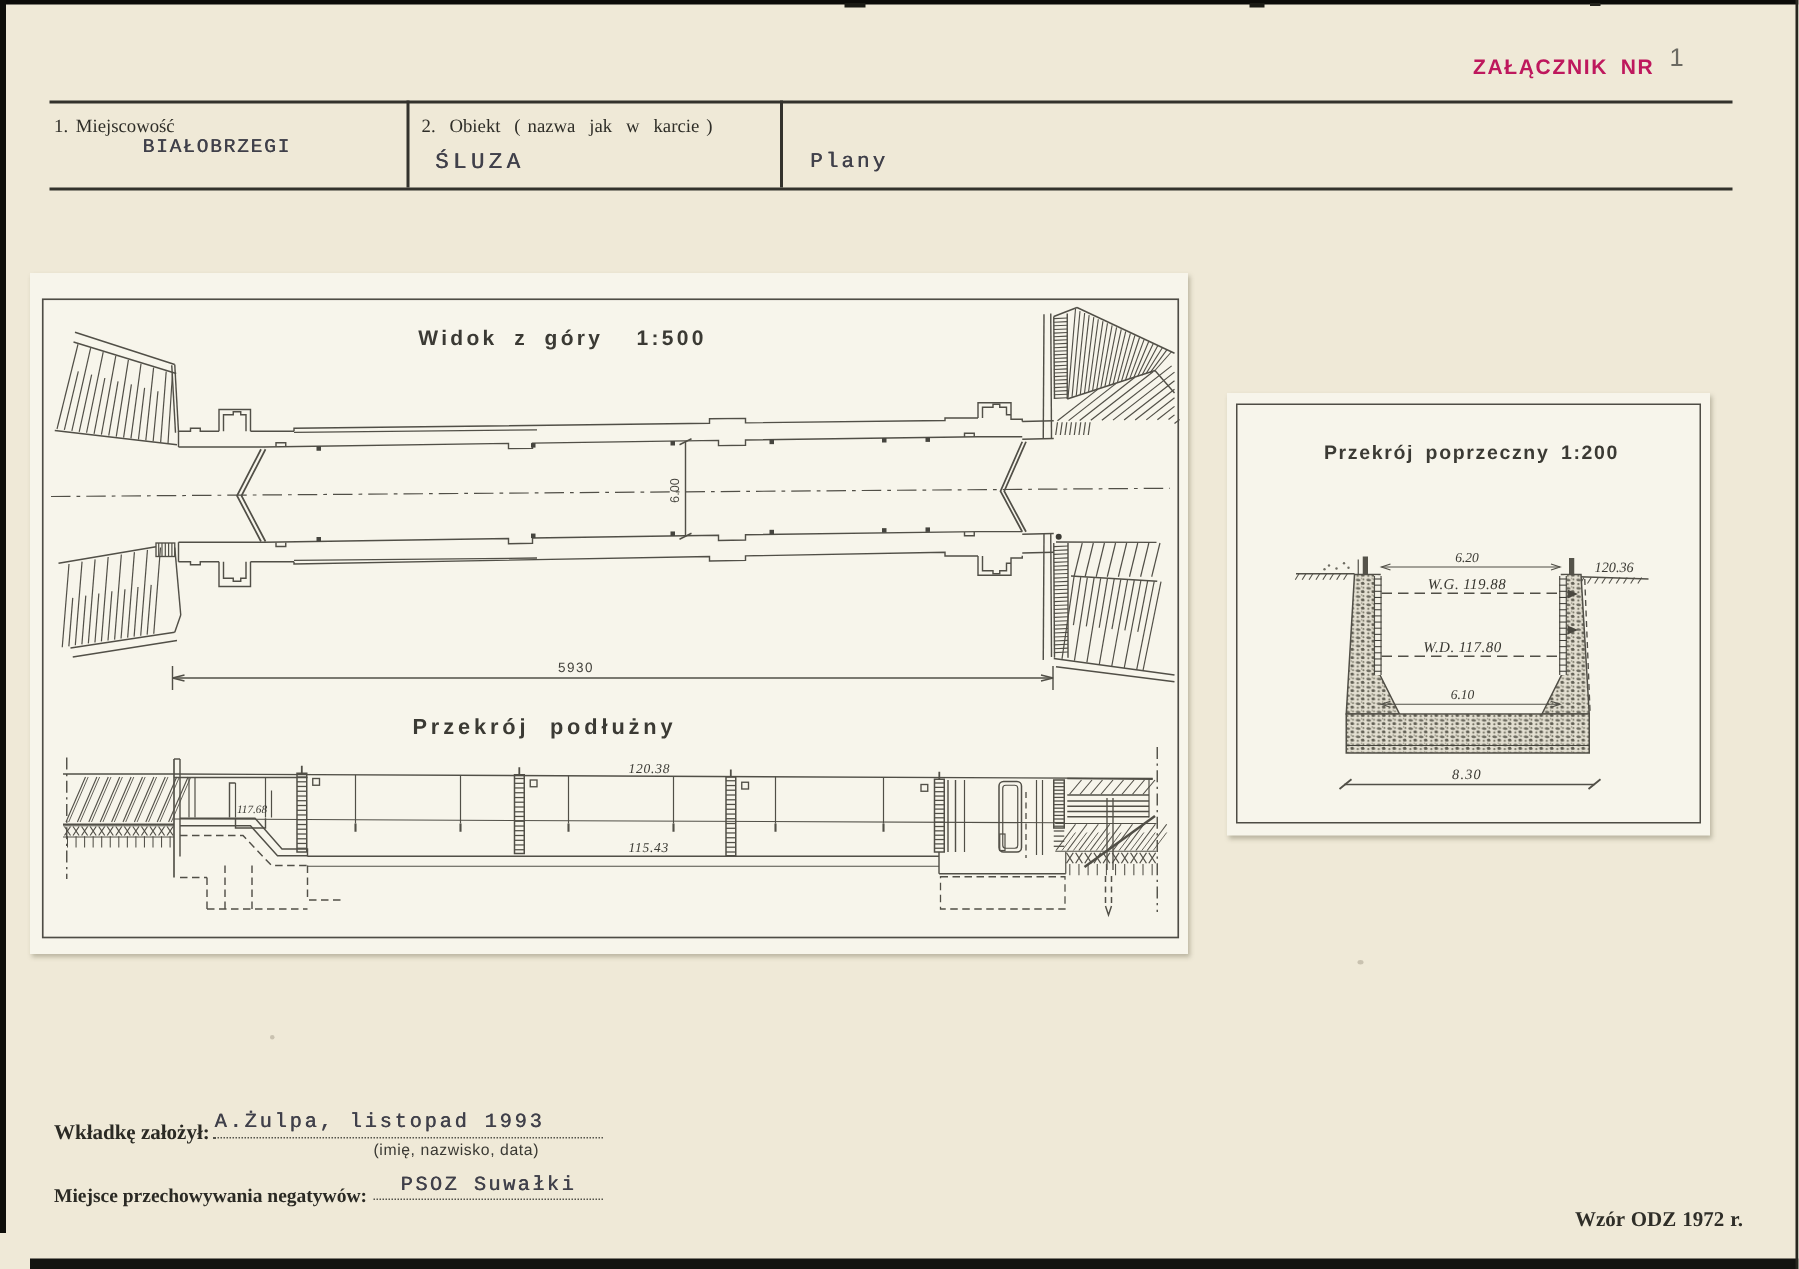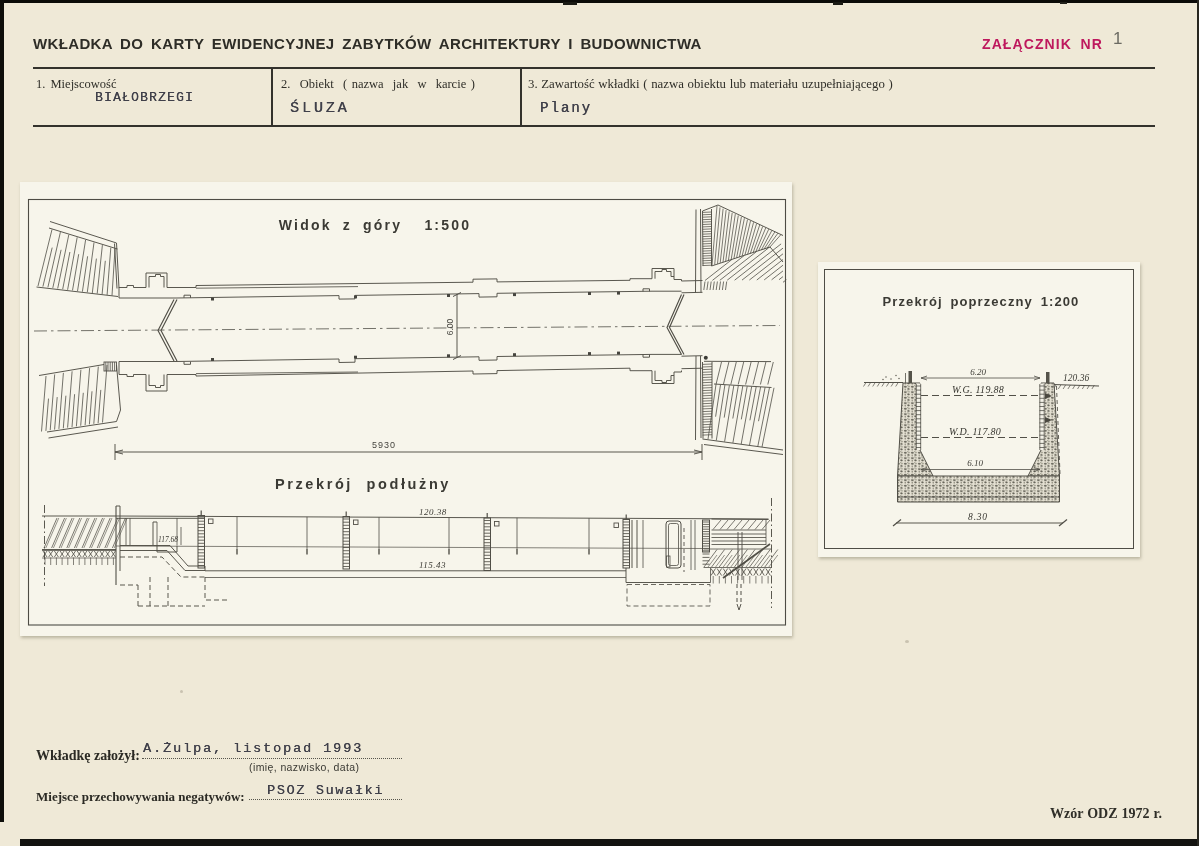--- a/index.html
+++ b/index.html
@@ -27,21 +27,20 @@
   <div class="abs" style="left:1060px;top:2px;width:7px;height:2px;background:#22221c;"></div>
 
   <div class="abs" style="left:497px;top:527px;width:3px;height:3px;border-radius:50%;background:#b9b2a0;"></div>
 
   <div class="abs" style="left:905px;top:640px;width:4px;height:3px;border-radius:50%;background:#c9c2b0;"></div>
 
   <div class="abs" style="left:180px;top:690px;width:3px;height:3px;border-radius:50%;background:#c9c2b0;"></div>
 
   <div class="abs" style="left:1196.6px;top:0;width:2.4px;height:846px;background:#27261f;"></div>
 
-  <div class="abs" style="left:33px;top:34.5px;font-weight:700;font-size:15px;letter-spacing:0.35px;word-spacing:3.2px;color:#2e2d27;white-space:nowrap;">WKŁADKA DO KARTY EWIDENCYJNEJ ZABYTKÓW ARCHITEKTURY I BUDOWNICTWA</div>
 
   <div class="abs" style="left:982px;top:35.5px;font-weight:700;font-size:14px;letter-spacing:1.1px;word-spacing:3.5px;color:#be185d;">ZAŁĄCZNIK NR</div>
 
   <div class="abs" style="left:1113px;top:29px;font-size:17px;color:#6b6a62;">1</div>
 
   <div class="rule" style="left:33px;top:67px;width:1122px;"></div>
 
   <div class="rule" style="left:33px;top:124.5px;width:1122px;height:2.6px;"></div>
 
   <div class="abs" style="left:271px;top:67px;width:1.6px;height:58px;background:#33322c;"></div>
@@ -49,21 +48,20 @@
   <div class="abs" style="left:520px;top:67px;width:1.6px;height:58px;background:#33322c;"></div>
 
   <div class="abs serif" style="left:36px;top:77px;font-size:12.5px;color:#2f2e28;word-spacing:2px;">1.&nbsp;Miejscowość</div>
 
   <div class="abs tw" style="left:95px;top:90px;font-size:13px;letter-spacing:1.2px;">BIAŁOBRZEGI</div>
 
   <div class="abs serif" style="left:281px;top:77px;font-size:12.5px;color:#2f2e28;word-spacing:1.5px;">2.&nbsp; Obiekt &nbsp;( nazwa &nbsp;jak &nbsp;w &nbsp;karcie )</div>
 
   <div class="abs tw" style="left:290px;top:100px;font-size:15px;letter-spacing:2.9px;">ŚLUZA</div>
 
-  <div class="abs serif" style="left:528px;top:77px;font-size:12.8px;color:#2f2e28;word-spacing:0.5px;">3. Zawartość wkładki ( nazwa obiektu lub materiału uzupełniającego )</div>
 
   <div class="abs tw" style="left:540px;top:100px;font-size:14px;letter-spacing:2px;">Plany</div>
 
   <div class="abs" style="left:20px;top:182px;width:772px;height:454px;background:#f7f5eb;box-shadow:1px 2px 3px rgba(90,85,60,.35);"></div>
 
   <svg id="mainsvg" class="abs" style="left:20px;top:182px;" width="772" height="454" viewBox="20 182 772 454" fill="none">
 
 <rect x="28.5" y="199.5" width="757" height="425.5" stroke="#4e4c45" stroke-width="1.1" fill="none"></rect>
 
 <text x="375" y="230" text-anchor="middle" font-family="Liberation Sans, sans-serif" font-weight="bold" font-size="14" letter-spacing="2.2" word-spacing="5" fill="#3b3a34">Widok z góry&nbsp; 1:500</text>

